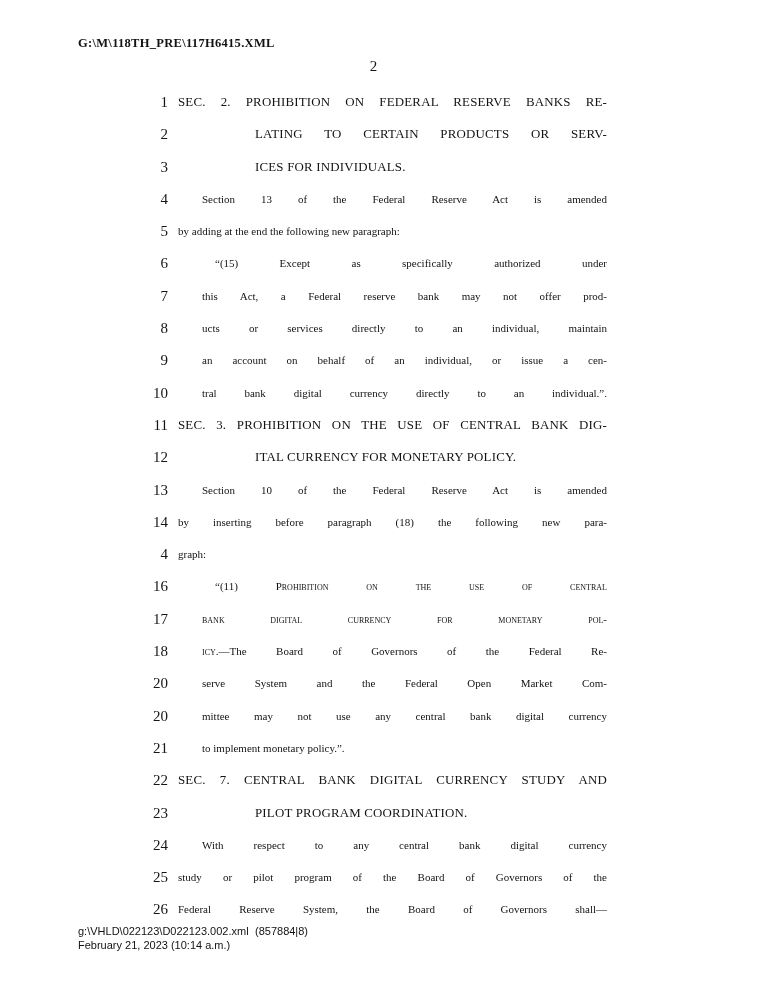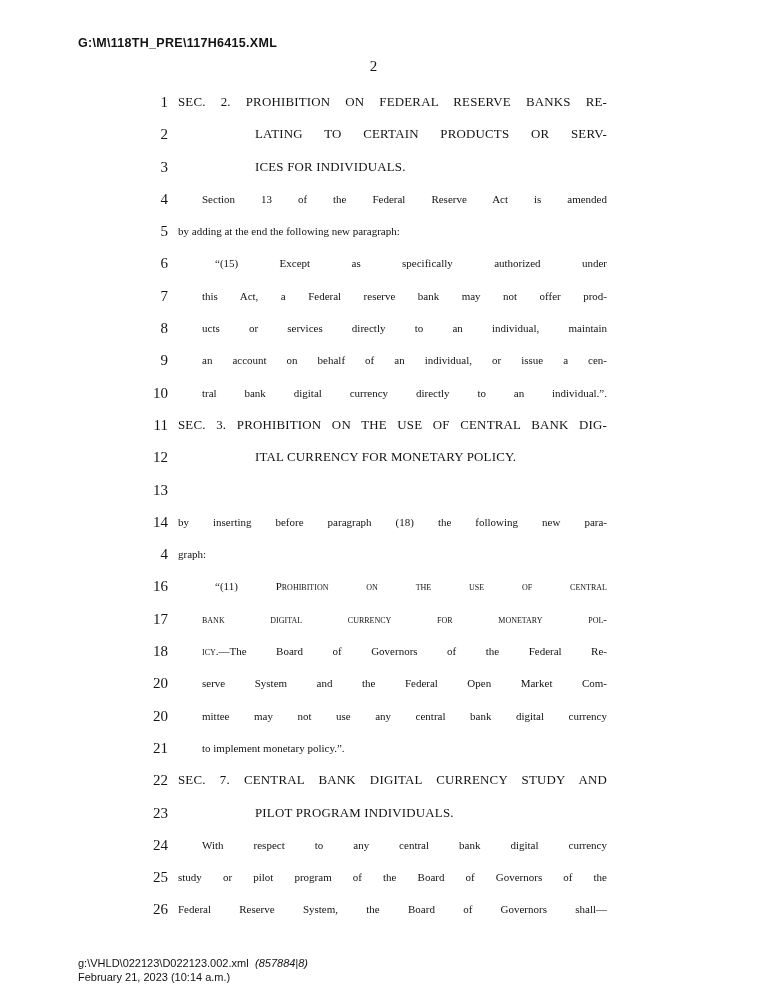--- a/index.html
+++ b/index.html
@@ -6,21 +6,21 @@
   .page{
     position:relative;
     width:759px;height:987px;
     background:#ffffff;
     font-family:"Liberation Serif","DejaVu Serif",serif;
     color:#111;
     overflow:hidden;
   }
   .doc-header{
     position:absolute;left:78px;top:36px;
-    font-family:Liberation Sans, sans-serif;
+    font-family:Liberation Serif, serif;
     font-size:12.5px;font-weight:bold;letter-spacing:.3px;
     color:#131313;
   }
   .page-number{
     position:absolute;left:140px;top:58px;width:467px;
     text-align:center;font-size:15px;color:#151515;
   }
   .lines{
     position:absolute;left:0;top:86px;right:0;
   }
@@ -50,22 +50,22 @@
   .head2{padding-left:77px;}
   .para1{text-indent:24px;}
   .quote{padding-left:24px;}
   .quote1{padding-left:37px;}
   .sc{font-variant:small-caps;margin-top:40px;}
   .doc-footer{
     position:absolute;left:78px;top:925px;
     font-family:"Liberation Sans","DejaVu Sans",sans-serif;
     font-size:11px;line-height:13.5px;color:#131313;
   }
-  .footer-row1{position:relative;margin-top:32px;}
-  .footer-code{position:absolute;left:177px;top:0;font-style:italic;}
+  .footer-row1{position:relative;}
+  .footer-code{position:absolute;left:177px;top:0;}
 </style>
 </head>
 <body>
 
 <div class="page">
   <div class="doc-header">G:\M\118TH_PRE\117H6415.XML</div>
 
   <div class="page-number">2</div>
 
   <div class="lines">
@@ -112,20 +112,21 @@
       <div class="line">
         <span class="num">11</span>
         <span class="text head1 j"><span>SEC. 3. PROHIBITION ON THE USE OF CENTRAL BANK DIG-</span></span>
       </div>
       <div class="line">
         <span class="num">12</span>
         <span class="text head2"><span>ITAL CURRENCY FOR MONETARY POLICY.</span></span>
       </div>
       <div class="line">
         <span class="num">13</span>
+        <span class="text para1 j"><span>Section 10 of the Federal Reserve Act is amended</span></span>
       </div>
       <div class="line">
         <span class="num">14</span>
         <span class="text para j"><span>by inserting before paragraph (18) the following new para-</span></span>
       </div>
       <div class="line">
         <span class="num">4</span>
         <span class="text para"><span>graph:</span></span>
       </div>
       <div class="line">
@@ -151,21 +152,21 @@
       <div class="line">
         <span class="num">21</span>
         <span class="text quote"><span>to implement monetary policy.”.</span></span>
       </div>
       <div class="line">
         <span class="num">22</span>
         <span class="text head1 j"><span>SEC. 7. CENTRAL BANK DIGITAL CURRENCY STUDY AND</span></span>
       </div>
       <div class="line">
         <span class="num">23</span>
-        <span class="text head2"><span>PILOT PROGRAM INDIVIDUALS.</span></span>
+        <span class="text head2"><span>PILOT PROGRAM COORDINATION.</span></span>
       </div>
       <div class="line">
         <span class="num">24</span>
         <span class="text para1 j"><span>With respect to any central bank digital currency</span></span>
       </div>
       <div class="line">
         <span class="num">25</span>
         <span class="text para j"><span>study or pilot program of the Board of Governors of the</span></span>
       </div>
       <div class="line">

